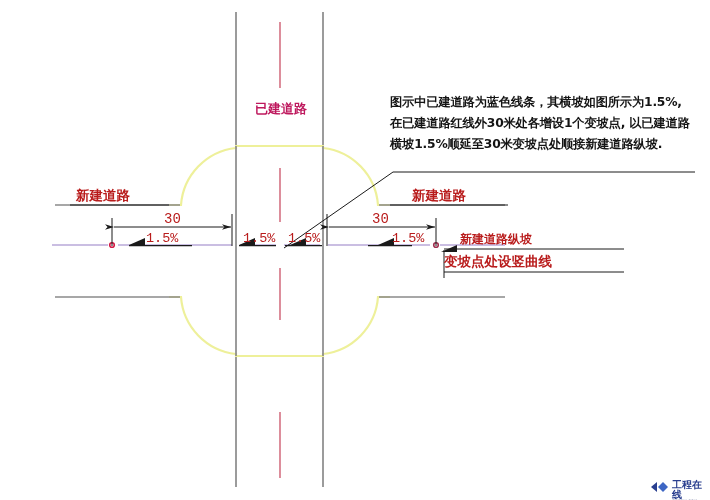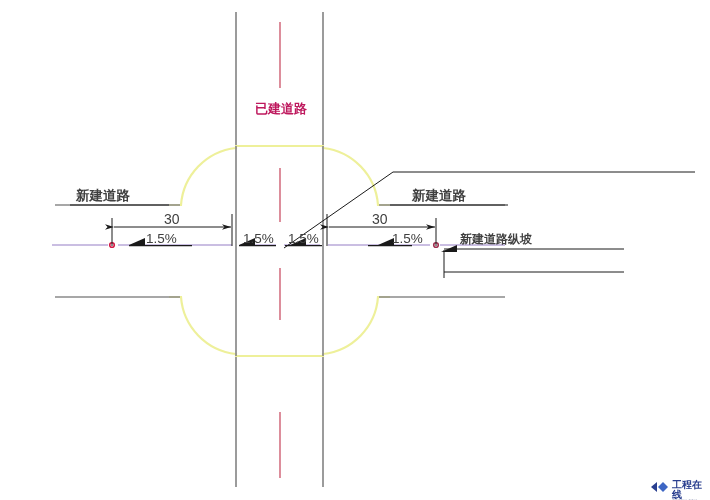--- a/index.html
+++ b/index.html
@@ -18,29 +18,29 @@
     overflow: hidden;
   }
   #canvas svg {
     position: absolute;
     left: 0;
     top: 0;
   }
   .txt {
     position: absolute;
     white-space: nowrap;
-    color: #404040;
+    color: #b91c1c;
     line-height: 1.0;
   }
   .cn {
     font-family: "DejaVu Sans", "Liberation Sans", sans-serif;
     font-weight: 700;
   }
   .num {
-    font-family: Liberation Sans, sans-serif;
+    font-family: Liberation Mono, monospace;
   }
   .note-block {
     position: absolute;
     left: 390px;
     top: 92px;
     width: 300px;
     color: #141414;
     font-family: "DejaVu Sans", "Liberation Sans", sans-serif;
     font-size: 12.3px;
     font-weight: 700;
@@ -180,29 +180,35 @@
       <line x1="444" y1="272" x2="624" y2="272"></line>
       <line x1="444" y1="272" x2="444" y2="278"></line>
     </g>
 
     <g>
       <path d="M651,487 L657,482 L657,492 Z" fill="#2a3f8f"></path>
       <path d="M663,482 L668,487 L663,492 L658,487 Z" fill="#3d66c4"></path>
     </g>
   </svg>
 
+  <div class="note-block">
+    <div>图示中已建道路为蓝色线条，其横坡如图所示为1.5%,</div>
+    <div>在已建道路红线外30米处各增设1个变坡点, 以已建道路</div>
+    <div>横坡1.5%顺延至30米变坡点处顺接新建道路纵坡.</div>
+  </div>
 
   <div class="txt cn label-existing" style="left:255px; top:102px; font-size:13px;">已建道路</div>
 
   <div class="txt cn" style="left:76px; top:189px; font-size:13.5px;">新建道路</div>
 
   <div class="txt cn" style="left:412px; top:189px; font-size:13.5px;">新建道路</div>
 
   <div class="txt cn" style="left:460px; top:233px; font-size:12px;">新建道路纵坡</div>
 
+  <div class="txt cn" style="left:444px; top:255px; font-size:13.5px;">变坡点处设竖曲线</div>
 
   <div class="txt num" style="left:164px; top:212px; font-size:14px;">30</div>
 
   <div class="txt num" style="left:372px; top:212px; font-size:14px;">30</div>
 
   <div class="txt num" style="left:146px; top:232px; font-size:13.5px;">1.5%</div>
 
   <div class="txt num" style="left:243px; top:232px; font-size:13.5px;">1.5%</div>
 
   <div class="txt num" style="left:288px; top:232px; font-size:13.5px;">1.5%</div>

